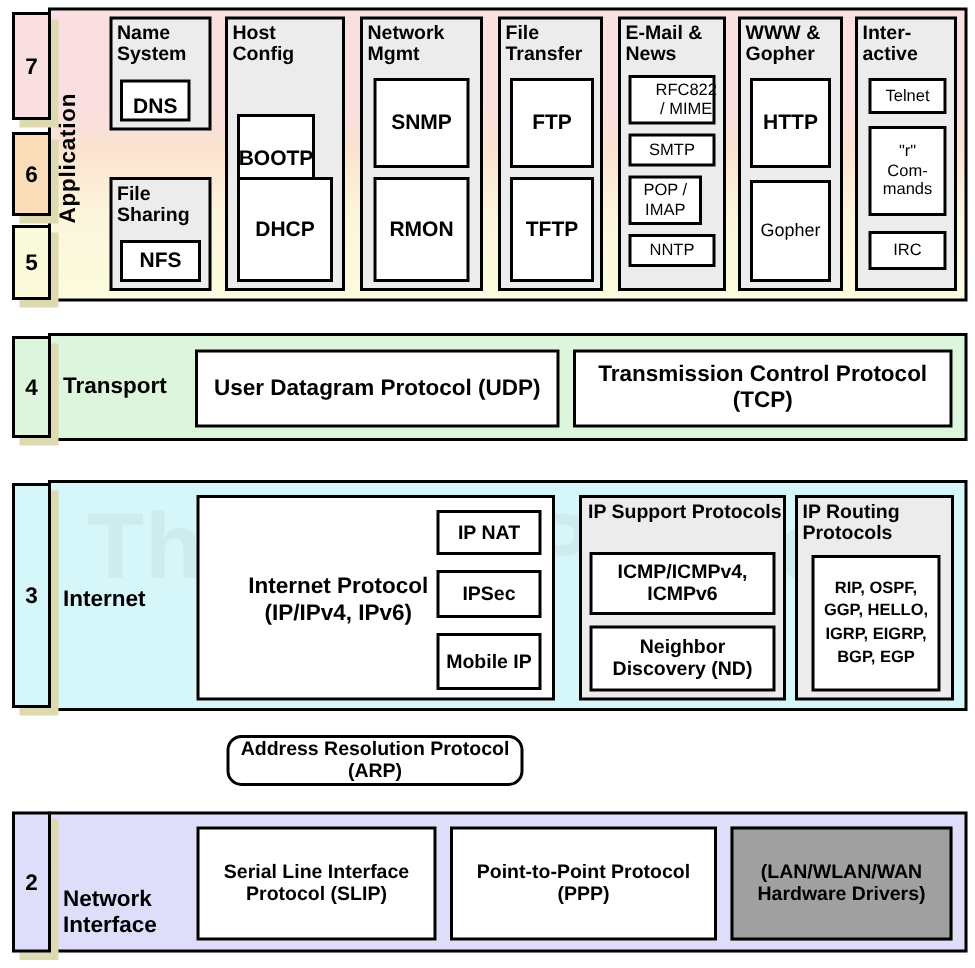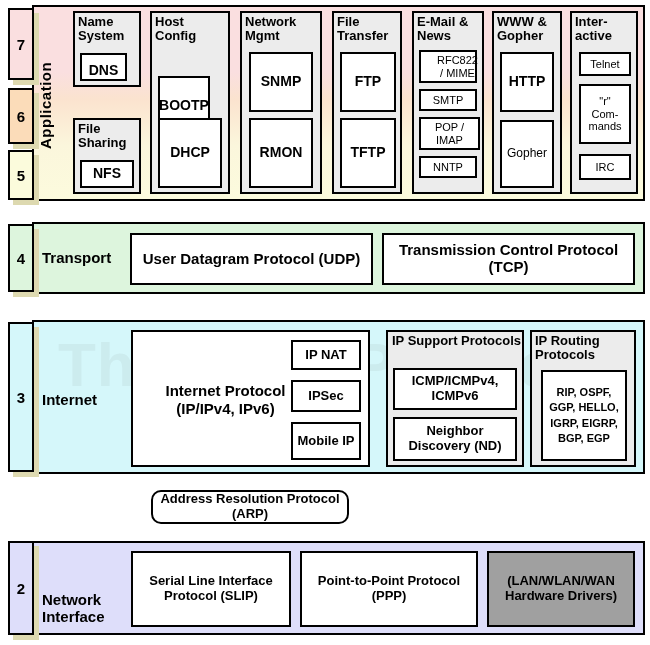--- a/index.html
+++ b/index.html
@@ -189,21 +189,21 @@
 
   <div class="grp-box" style="left:412px; top:11px; width:72px; height:183px;">
   </div>
   <div class="grp-title" style="left:417px; top:15px; width:64px;">E-Mail &amp; News</div>
   <div class="proto-box plain" style="left:419px; top:50px; width:58px; height:33px; font-size:11px;padding-left:19px;">
     <span>RFC822 / MIME</span>
   </div>
   <div class="proto-box plain" style="left:419px; top:89px; width:58px; height:22px; font-size:11px;">
     <span>SMTP</span>
   </div>
-  <div class="proto-box plain" style="left:419px; top:117px; width:61px; height:33px; font-size:11px;">
+  <div class="proto-box plain" style="left:419px; top:117px; width:49px; height:33px; font-size:11px;">
     <span>POP / IMAP</span>
   </div>
   <div class="proto-box plain" style="left:419px; top:156px; width:58px; height:22px; font-size:11px;">
     <span>NNTP</span>
   </div>
 
   <div class="grp-box" style="left:492px; top:11px; width:70px; height:183px;">
   </div>
   <div class="grp-title" style="left:497px; top:15px; width:62px;">WWW &amp; Gopher</div>
   <div class="proto-box" style="left:500px; top:52px; width:54px; height:60px; font-size:14px;">

